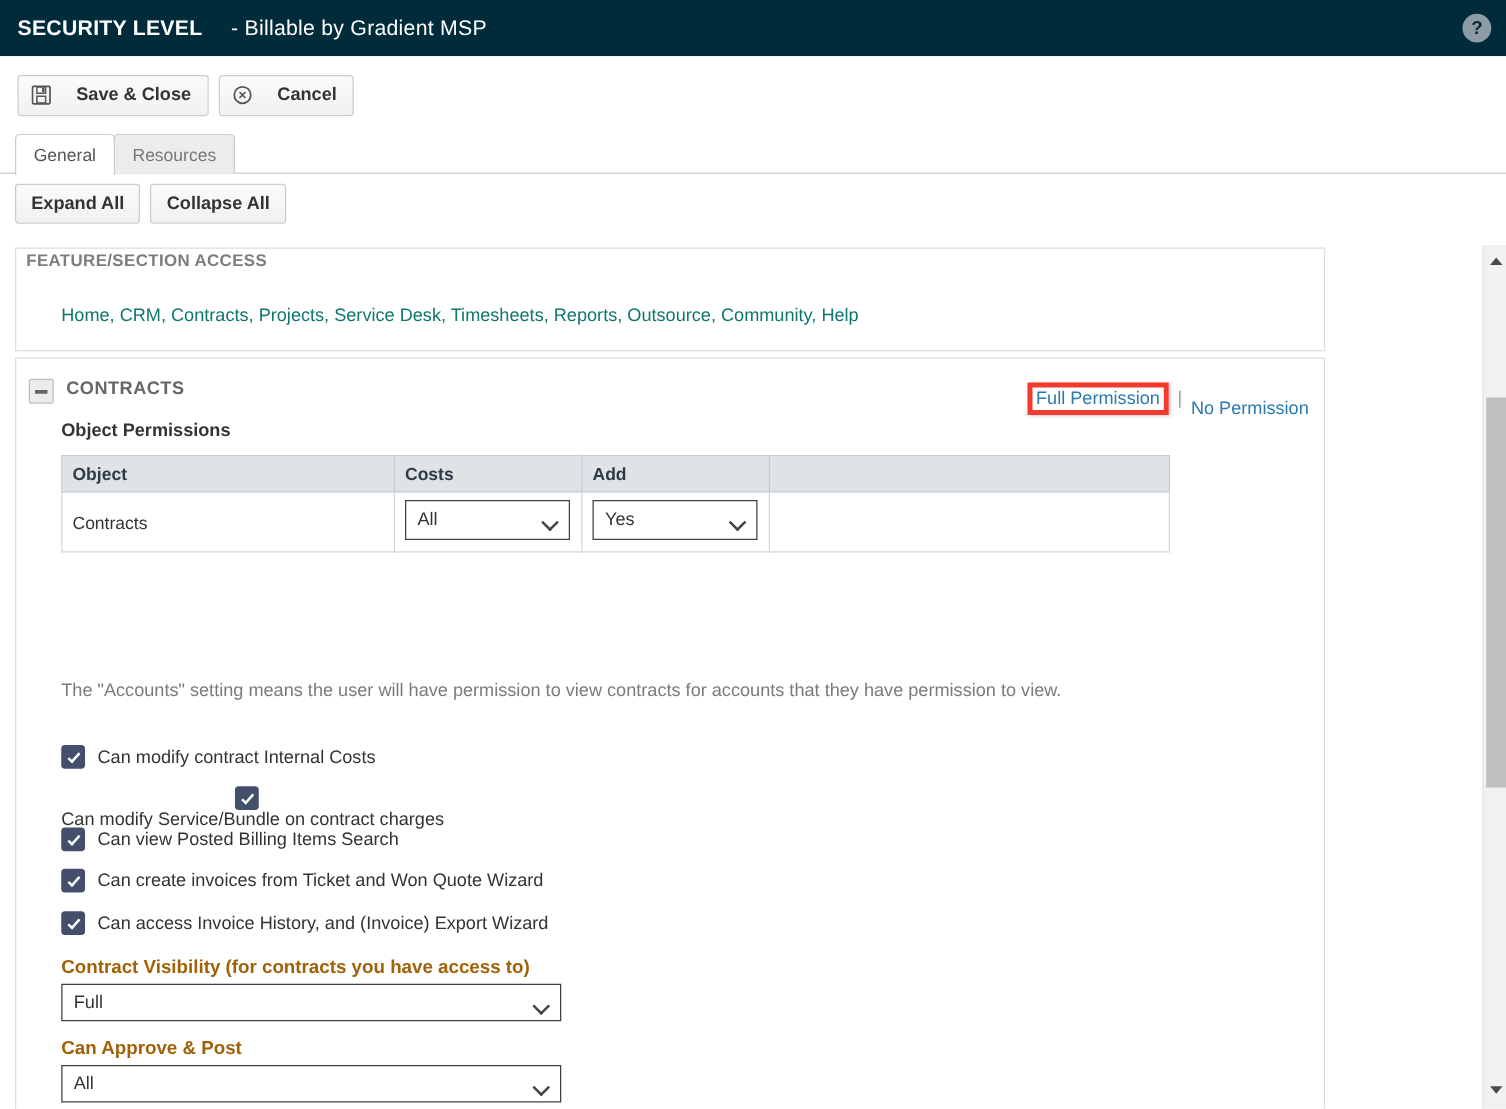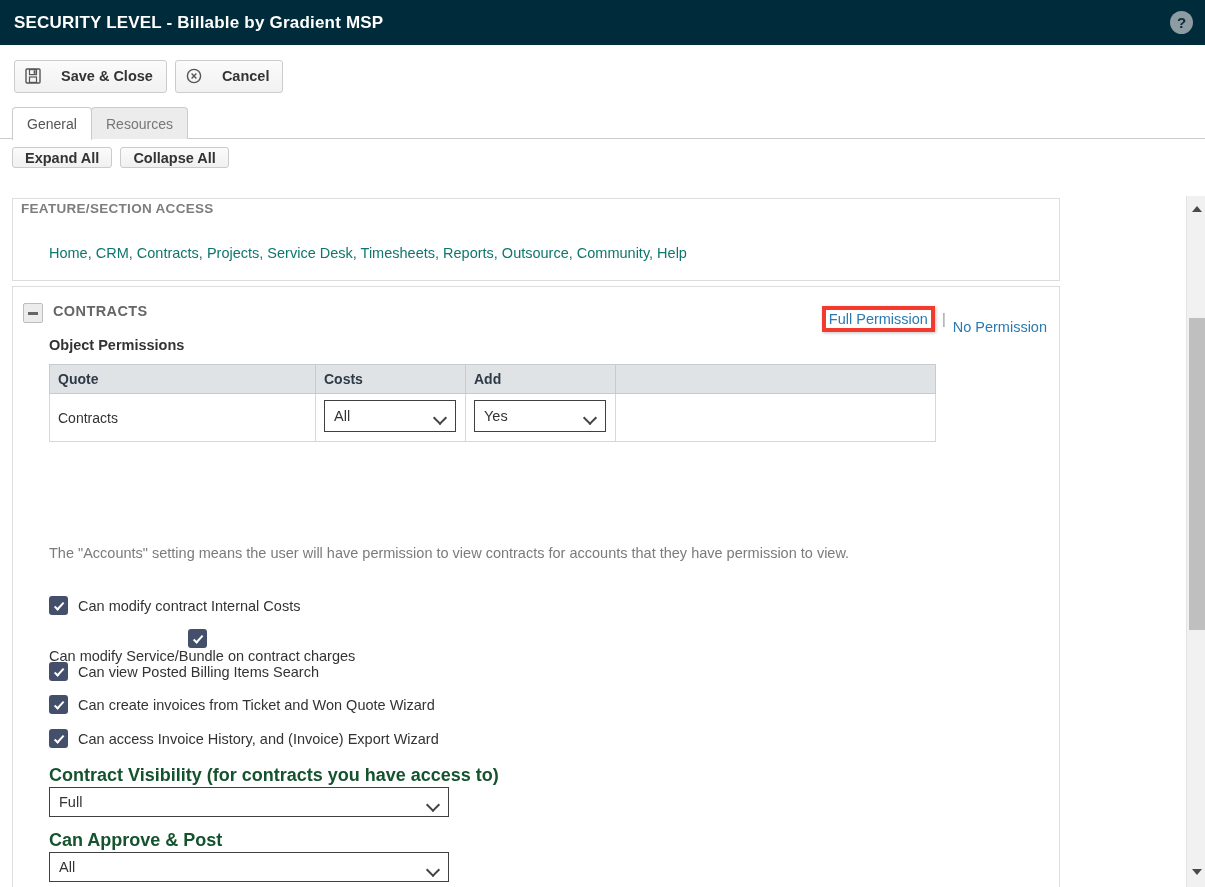--- a/index.html
+++ b/index.html
@@ -20,21 +20,21 @@
     display: flex; align-items: center;
   }
   #title-text {
     margin-left: 14px;
     color: #ffffff;
     font-size: 17px;
     letter-spacing: 0.2px;
     white-space: nowrap;
   }
   #title-text .strong { font-weight: bold; }
-  #title-text .rest { font-weight: bold; }
+  #title-text .rest { font-weight: normal; margin-left: 18px; }
   #help-icon {
     position: absolute; right: 12px; top: 11px;
     width: 23px; height: 23px; border-radius: 50%;
     background: #8d9ba2;
     color: #0d2733;
     font-size: 15px; font-weight: bold;
     display: flex; align-items: center; justify-content: center;
     cursor: pointer;
   }
 
@@ -91,21 +91,21 @@
   }
 
   
   #ec-row {
     position: absolute; left: 0; top: 147px;
     width: 1205px; height: 45px;
     padding-left: 12px;
     display: flex; align-items: flex-start;
   }
   .ec-btn {
-    height: 21px;
+    height: 32px;
     background: linear-gradient(to bottom, #fbfbfb, #f0f0f0);
     border: 1px solid #cbcbcb;
     border-radius: 3px;
     display: flex; align-items: center; justify-content: center;
     padding: 0 12px;
     font-size: 14.5px; font-weight: bold; color: #333333;
     cursor: pointer;
     margin-right: 8px;
   }
 
@@ -255,21 +255,21 @@
   .cb .tick {
     display: block; width: 5px; height: 10px;
     border-right: 2.4px solid #ffffff;
     border-bottom: 2.4px solid #ffffff;
     transform: rotate(42deg) translate(0px,-1px);
   }
 
   
   .fld-label {
     position: absolute; left: 36px;
-    font-size: 18px; font-weight: bold; color: #14532d;
+    font-size: 15px; font-weight: bold; color: #a16207;
   }
   .fld-sel {
     position: absolute; left: 36px;
     width: 400px; height: 30px;
     line-height: 28px;
   }
 
   
   #scrollbar {
     position: absolute; right: 0; top: 196px;
@@ -372,21 +372,21 @@
       </span>
       <span class="sep">|</span>
       <a>No Permission</a>
     </div>
 
     <div id="objperm-label">Object Permissions</div>
 
     <table id="perm-table">
       <thead>
         <tr>
-          <th class="col-object">Quote</th>
+          <th class="col-object">Object</th>
           <th class="col-view">Costs</th>
           <th class="col-add">Add</th>
           <th class="col-blank"></th>
         </tr>
       </thead>
       <tbody>
         <tr>
           <td>Contracts</td>
           <td>
             <span class="sel sel-table">

